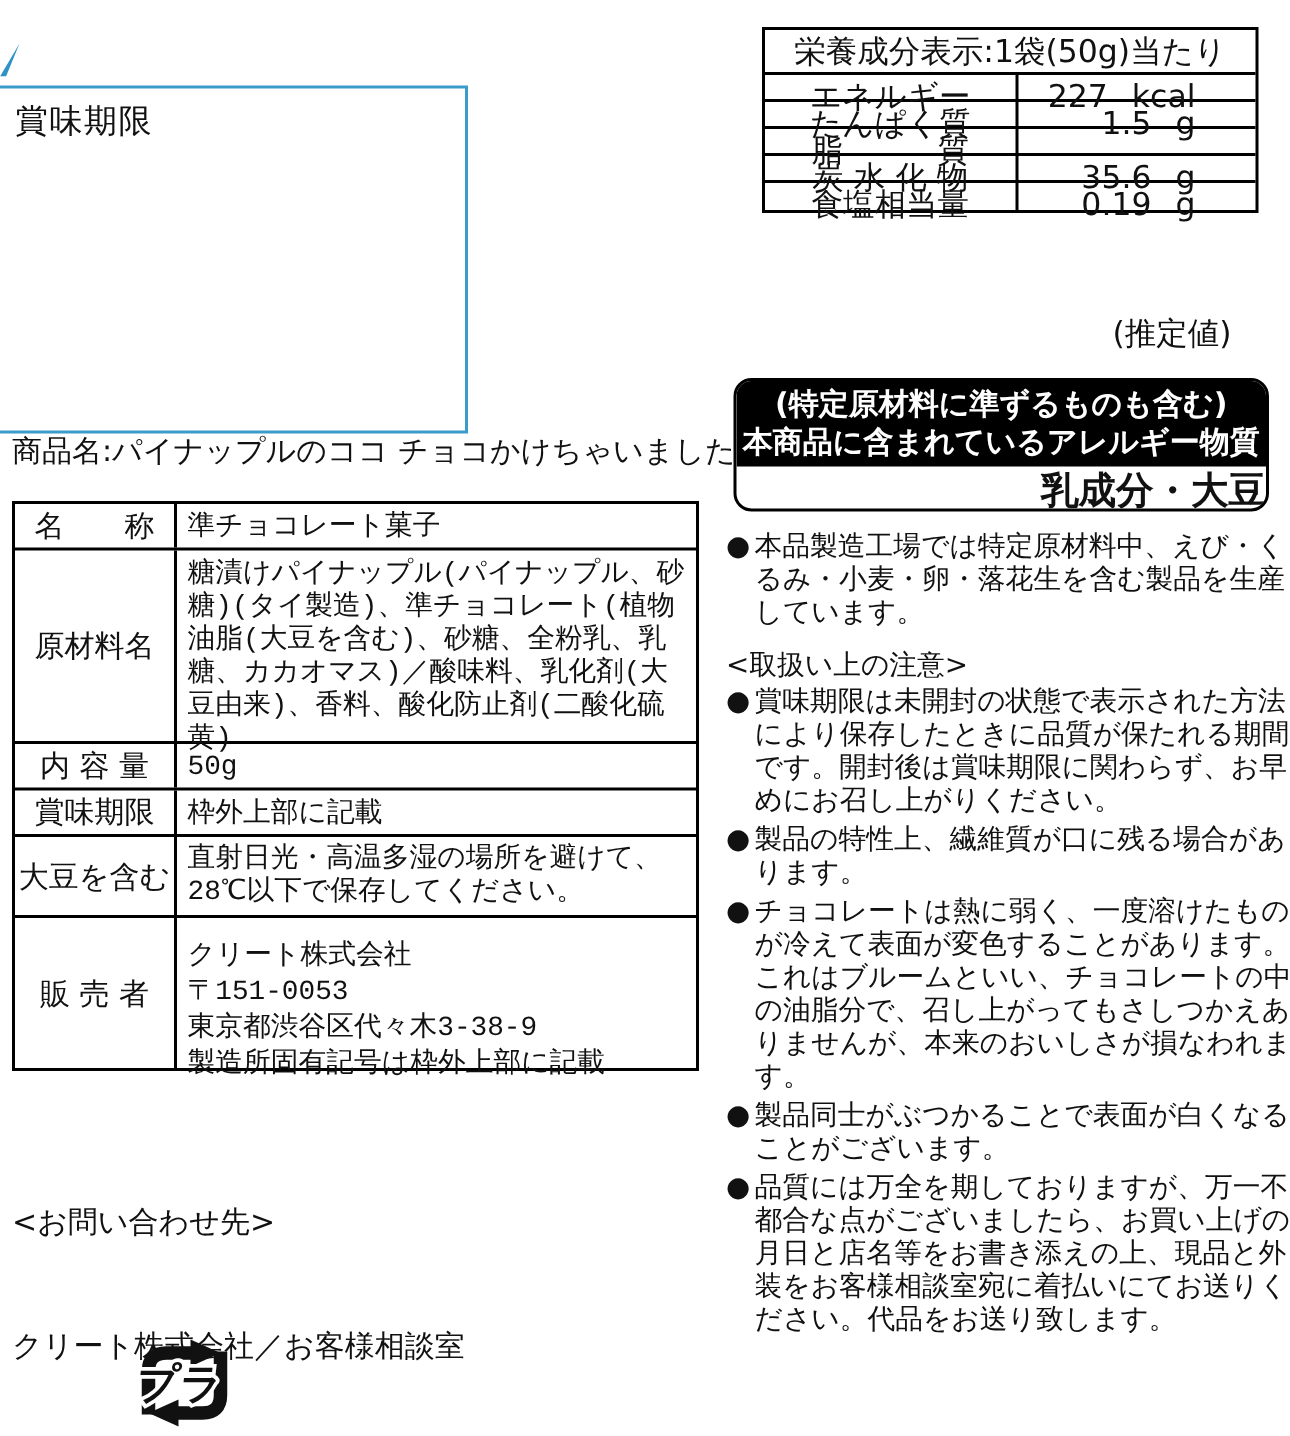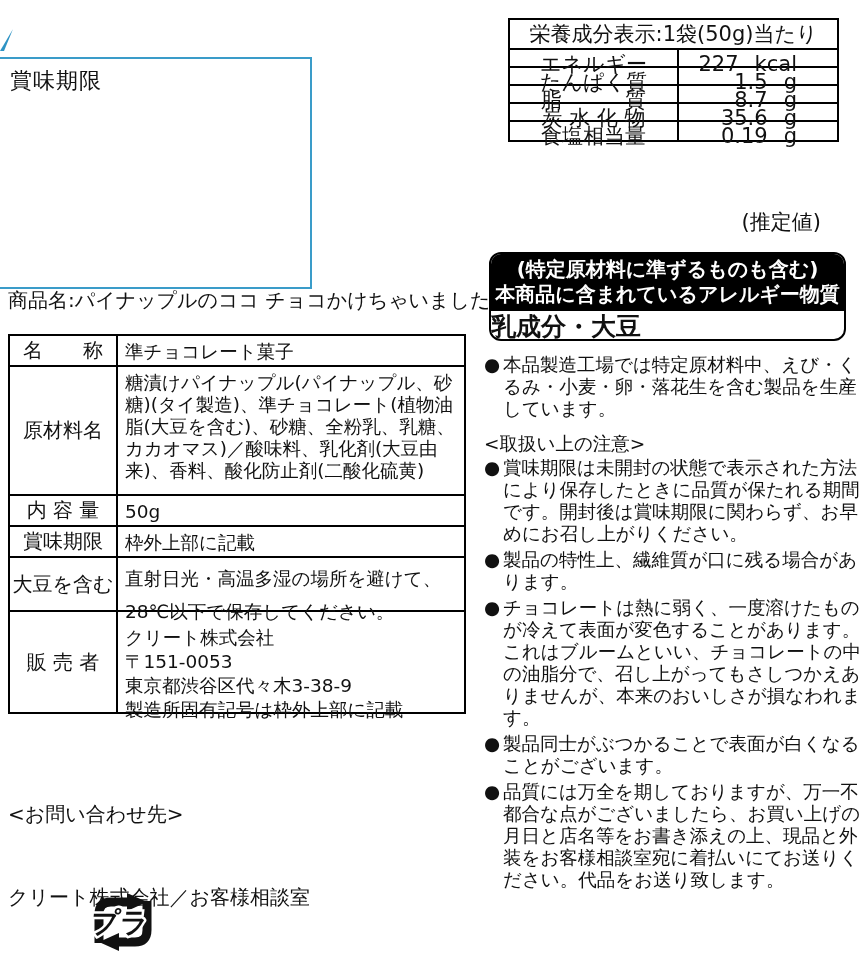--- a/index.html
+++ b/index.html
@@ -27,32 +27,32 @@
   .nutri-value { flex:1; text-align:right; padding-right:40px; font-size:21px; line-height:29px; }
   .nutri-value .unit { display:inline-block; margin-left:16px; }
   .nutri-note { position:absolute; left:508px; top:208px; width:331px; text-align:right; font-size:21px; padding-right:18px; }
 
   
   .allergen {
     position:absolute; left:489px; top:252px; width:357px; height:89px;
     border:2.5px solid #000; border-radius:12px; overflow:hidden; background:#fff;
   }
   .allergen-head { background:#000; color:#fff; text-align:center; font-size:20px; font-weight:bold; line-height:25px; padding:3px 0 4px 0; }
-  .allergen-body { text-align:left; font-size:25px; font-weight:bold; line-height:31px; color:#111; }
+  .allergen-body { text-align:right; font-size:25px; font-weight:bold; line-height:31px; color:#111; }
 
   
   .product-name { position:absolute; left:8px; top:287px; font-size:20px; white-space:nowrap; letter-spacing:0;text-align:right; }
   .spec { position:absolute; left:8px; top:334px; width:458px; border:2.5px solid #000; background:#fff; }
   .spec-row { display:flex; border-bottom:2px solid #000; }
   .spec-row:last-child { border-bottom:none; }
   .spec-label { width:108px; border-right:2px solid #000; display:flex; align-items:center; justify-content:center; font-size:20px; white-space:pre; }
-  .spec-value { flex:1; font-size:18.5px; line-height:22px; padding:3px 4px 2px 7px; }
+  .spec-value { flex:1; font-size:18.5px; line-height:22px; padding:3px 4px 2px 7px;font-family:Liberation Mono, monospace; }
   .h-sm { height:31px; } .h-sm .spec-value { line-height:25px; }
   .h-ing { height:129px; } .h-ing .spec-value { padding-top:5px; }
-  .h-st { height:54px; } .h-st .spec-value { padding-top:4px; line-height:33px; }
+  .h-st { height:54px; } .h-st .spec-value { padding-top:4px; line-height:22px; }
   .h-sell { height:100px; } .h-sell .spec-value { padding-top:14px; line-height:24px; }
 
   
   .contact { position:absolute; left:8px; top:746px; font-size:20px; line-height:27.5px; white-space:pre; }
 
   
   .recycle-mark { position:absolute; left:84px; top:891px; width:78px; height:62px; }
   .recycle-note { position:absolute; left:147px; top:897px; font-size:19px; line-height:25px; }
   .recycle-note .l2 { padding-left:14px; }
 
@@ -82,21 +82,20 @@
     <div class="nutri-row">
       <div class="nutri-label">エネルギー</div>
       <div class="nutri-value"><span>227</span><span class="unit">kcal</span></div>
     </div>
     <div class="nutri-row">
       <div class="nutri-label">たんぱく質</div>
       <div class="nutri-value"><span>1.5</span><span class="unit">g</span></div>
     </div>
     <div class="nutri-row">
       <div class="nutri-label">脂　　　質</div>
-      <div class="nutri-value"><span>8.7</span><span class="unit">g</span></div>
     </div>
     <div class="nutri-row">
       <div class="nutri-label">炭 水 化 物</div>
       <div class="nutri-value"><span>35.6</span><span class="unit">g</span></div>
     </div>
     <div class="nutri-row">
       <div class="nutri-label">食塩相当量</div>
       <div class="nutri-value"><span>0.19</span><span class="unit">g</span></div>
     </div>
   </div>

